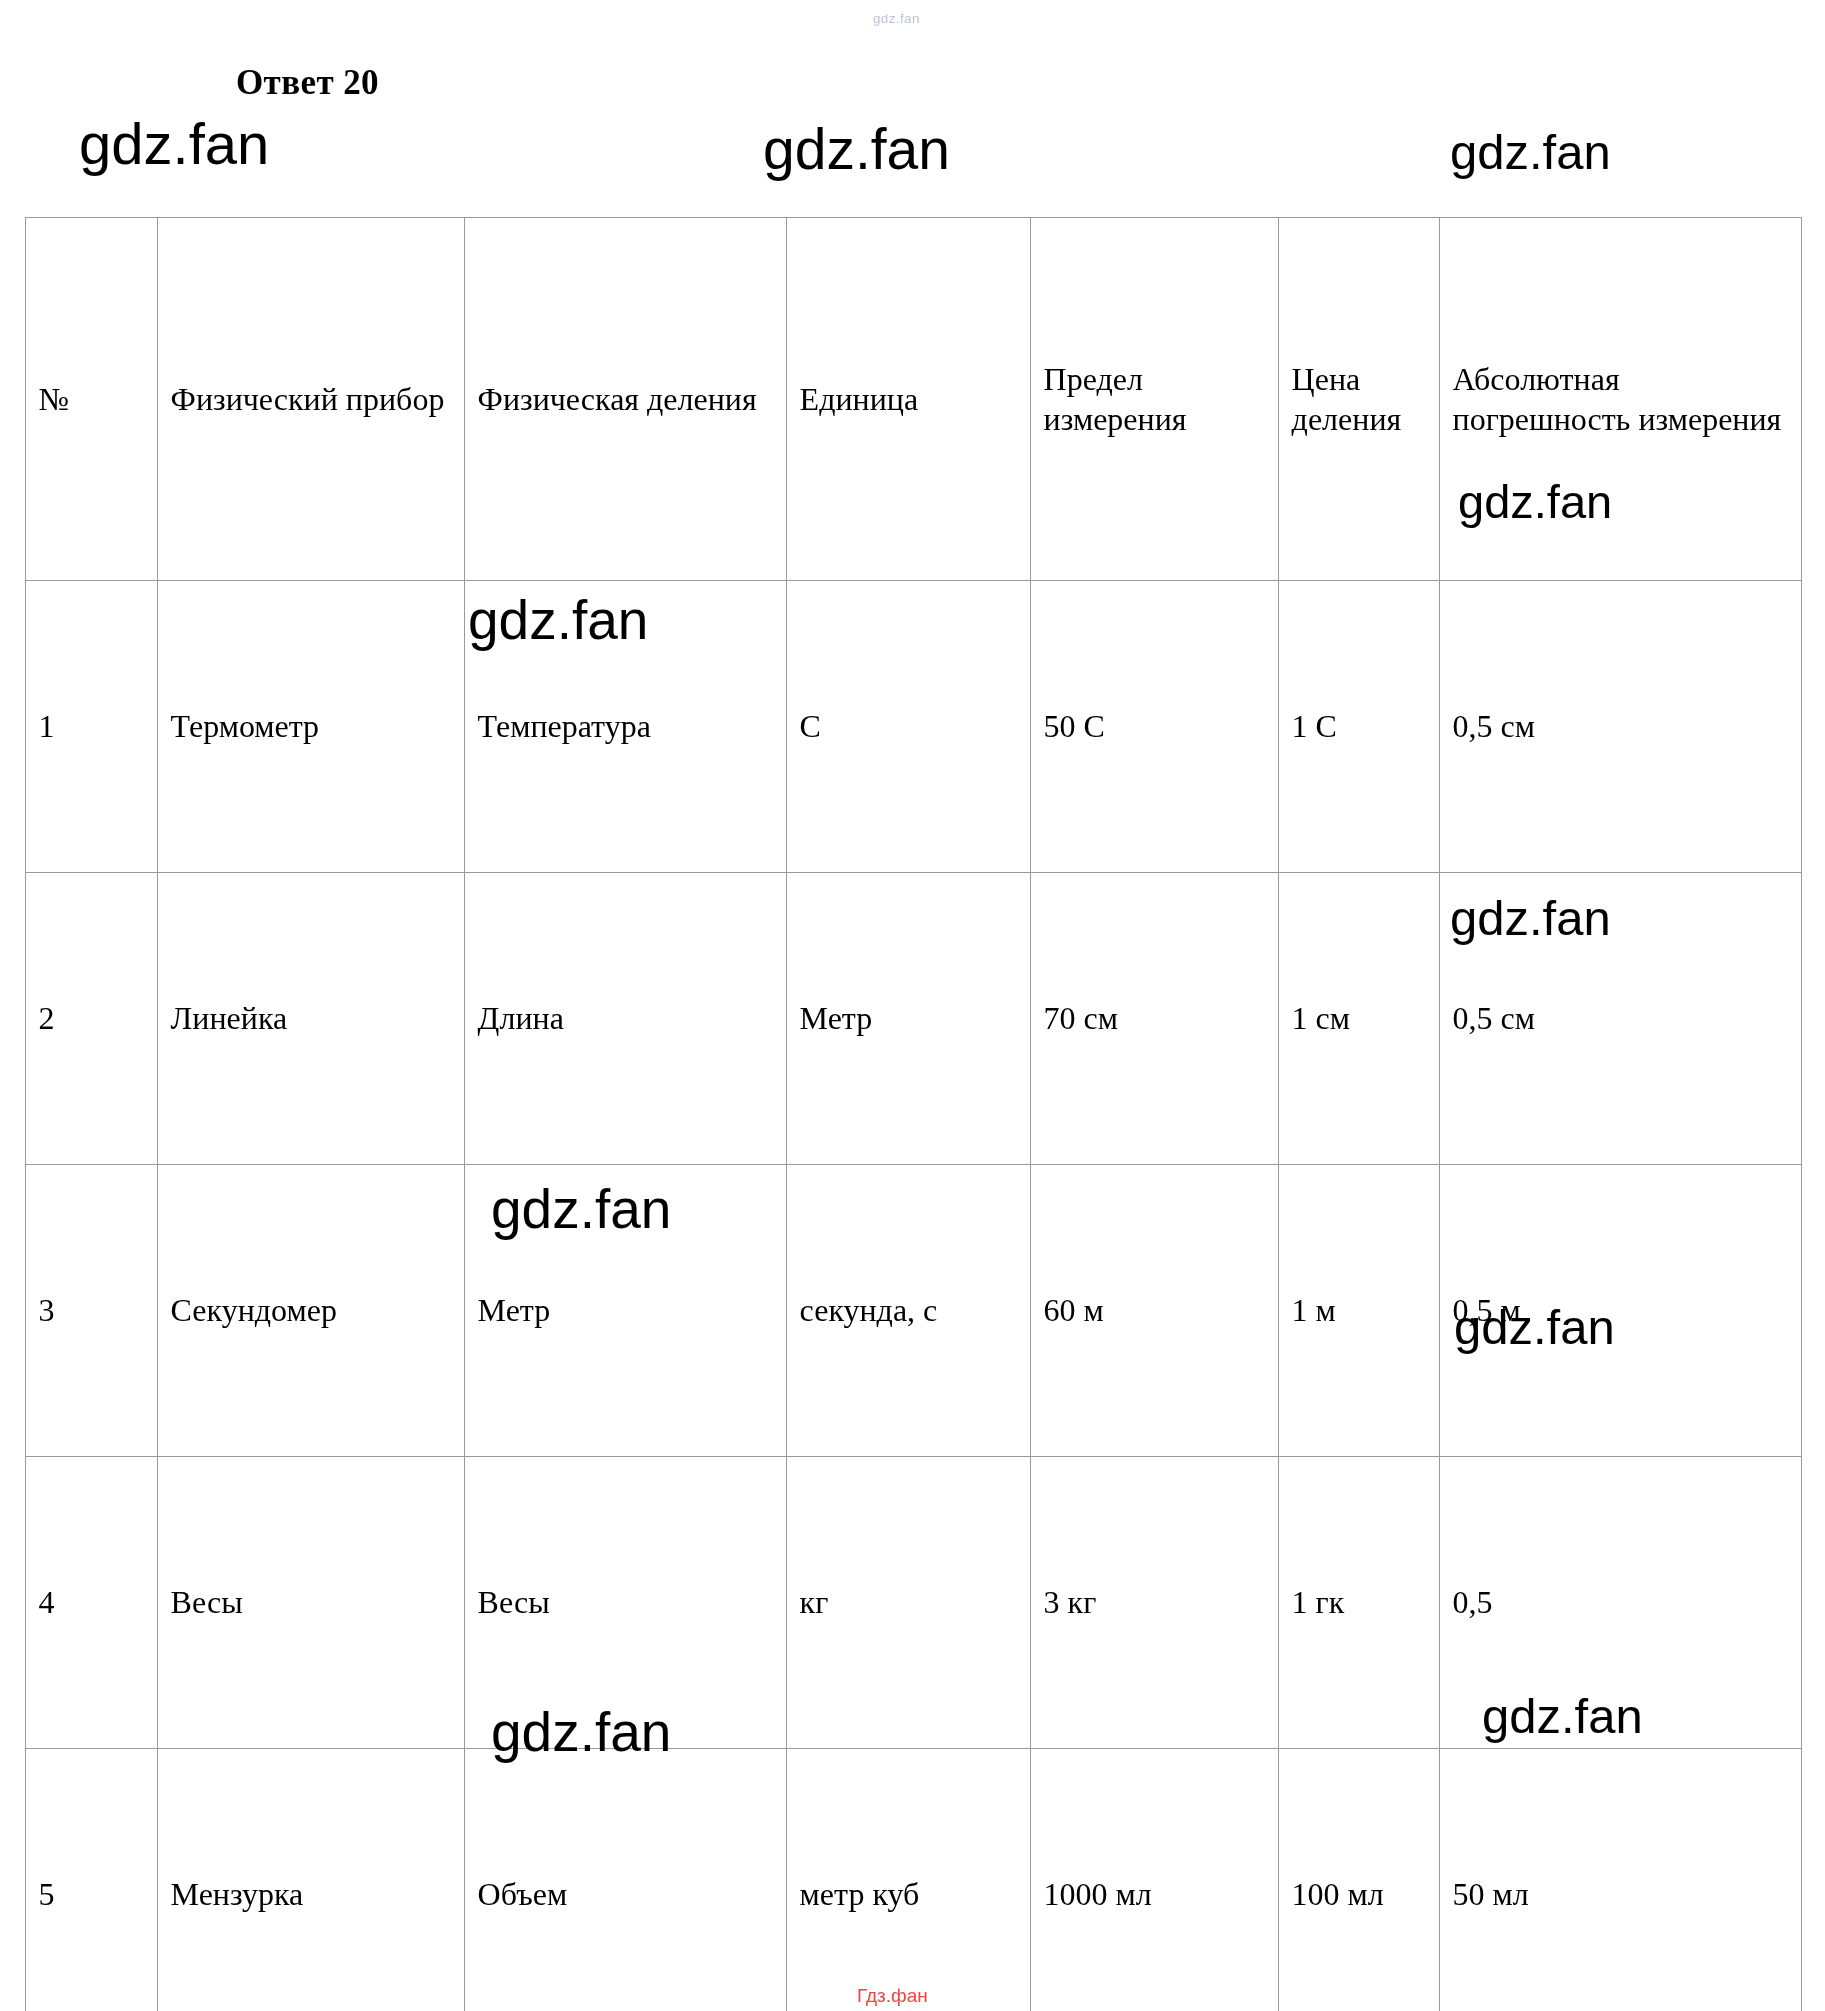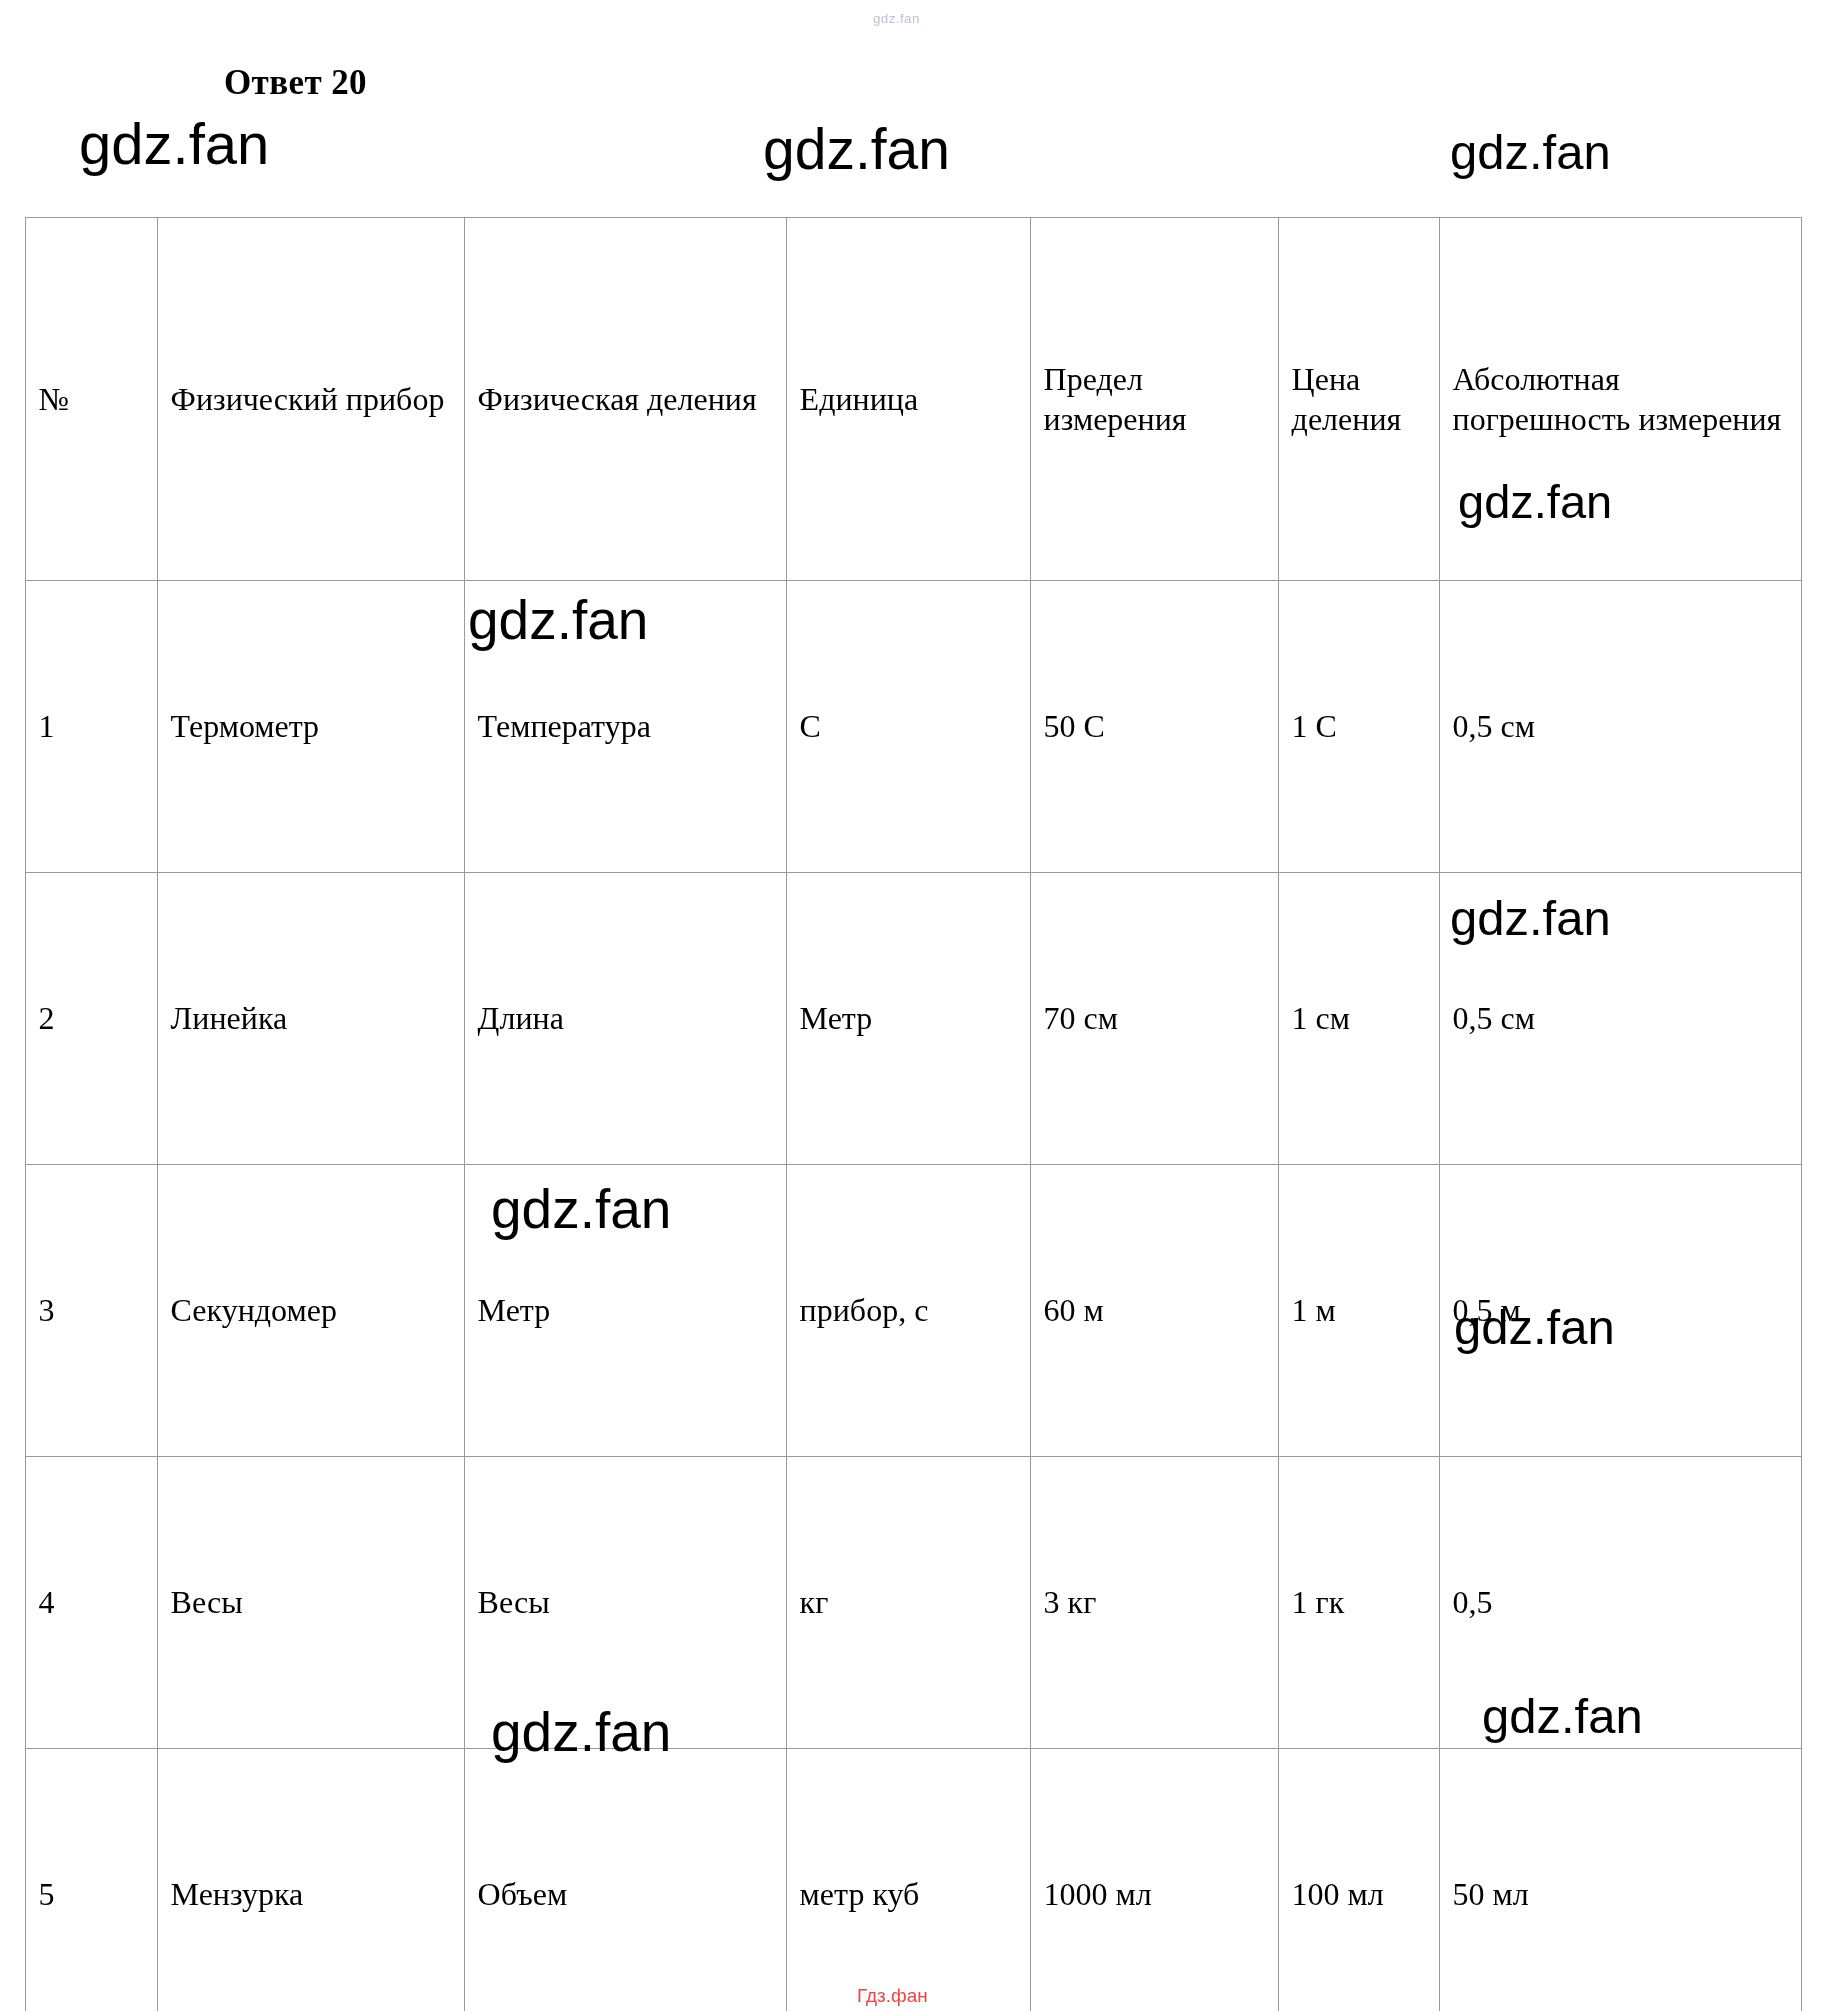--- a/index.html
+++ b/index.html
@@ -30,21 +30,21 @@
     left: 873px;
     font-family: "Liberation Sans", sans-serif;
     font-size: 13.4px;
     color: #b9c4d6;
     letter-spacing: 0.4px;
   }
 
   .answer-title {
     position: absolute;
     top: 57px;
-    left: 224px;
+    left: 236px;
     font-family: "Liberation Serif", serif;
     font-weight: bold;
     font-size: 35px;
     letter-spacing: 0.4px;
   }
 
   .wm {
     position: absolute;
     font-family: "Liberation Sans", sans-serif;
     color: #000000;
@@ -160,21 +160,21 @@
         <td>Длина</td>
         <td>Метр</td>
         <td>70 см</td>
         <td>1 см</td>
         <td>0,5 см</td>
       </tr>
       <tr class="row-tall">
         <td class="cell-num">3</td>
         <td>Секундомер</td>
         <td>Метр</td>
-        <td>прибор, с</td>
+        <td>секунда, с</td>
         <td>60 м</td>
         <td>1 м</td>
         <td>0,5 м</td>
       </tr>
       <tr>
         <td class="cell-num">4</td>
         <td>Весы</td>
         <td>Весы</td>
         <td>кг</td>
         <td>3 кг</td>

